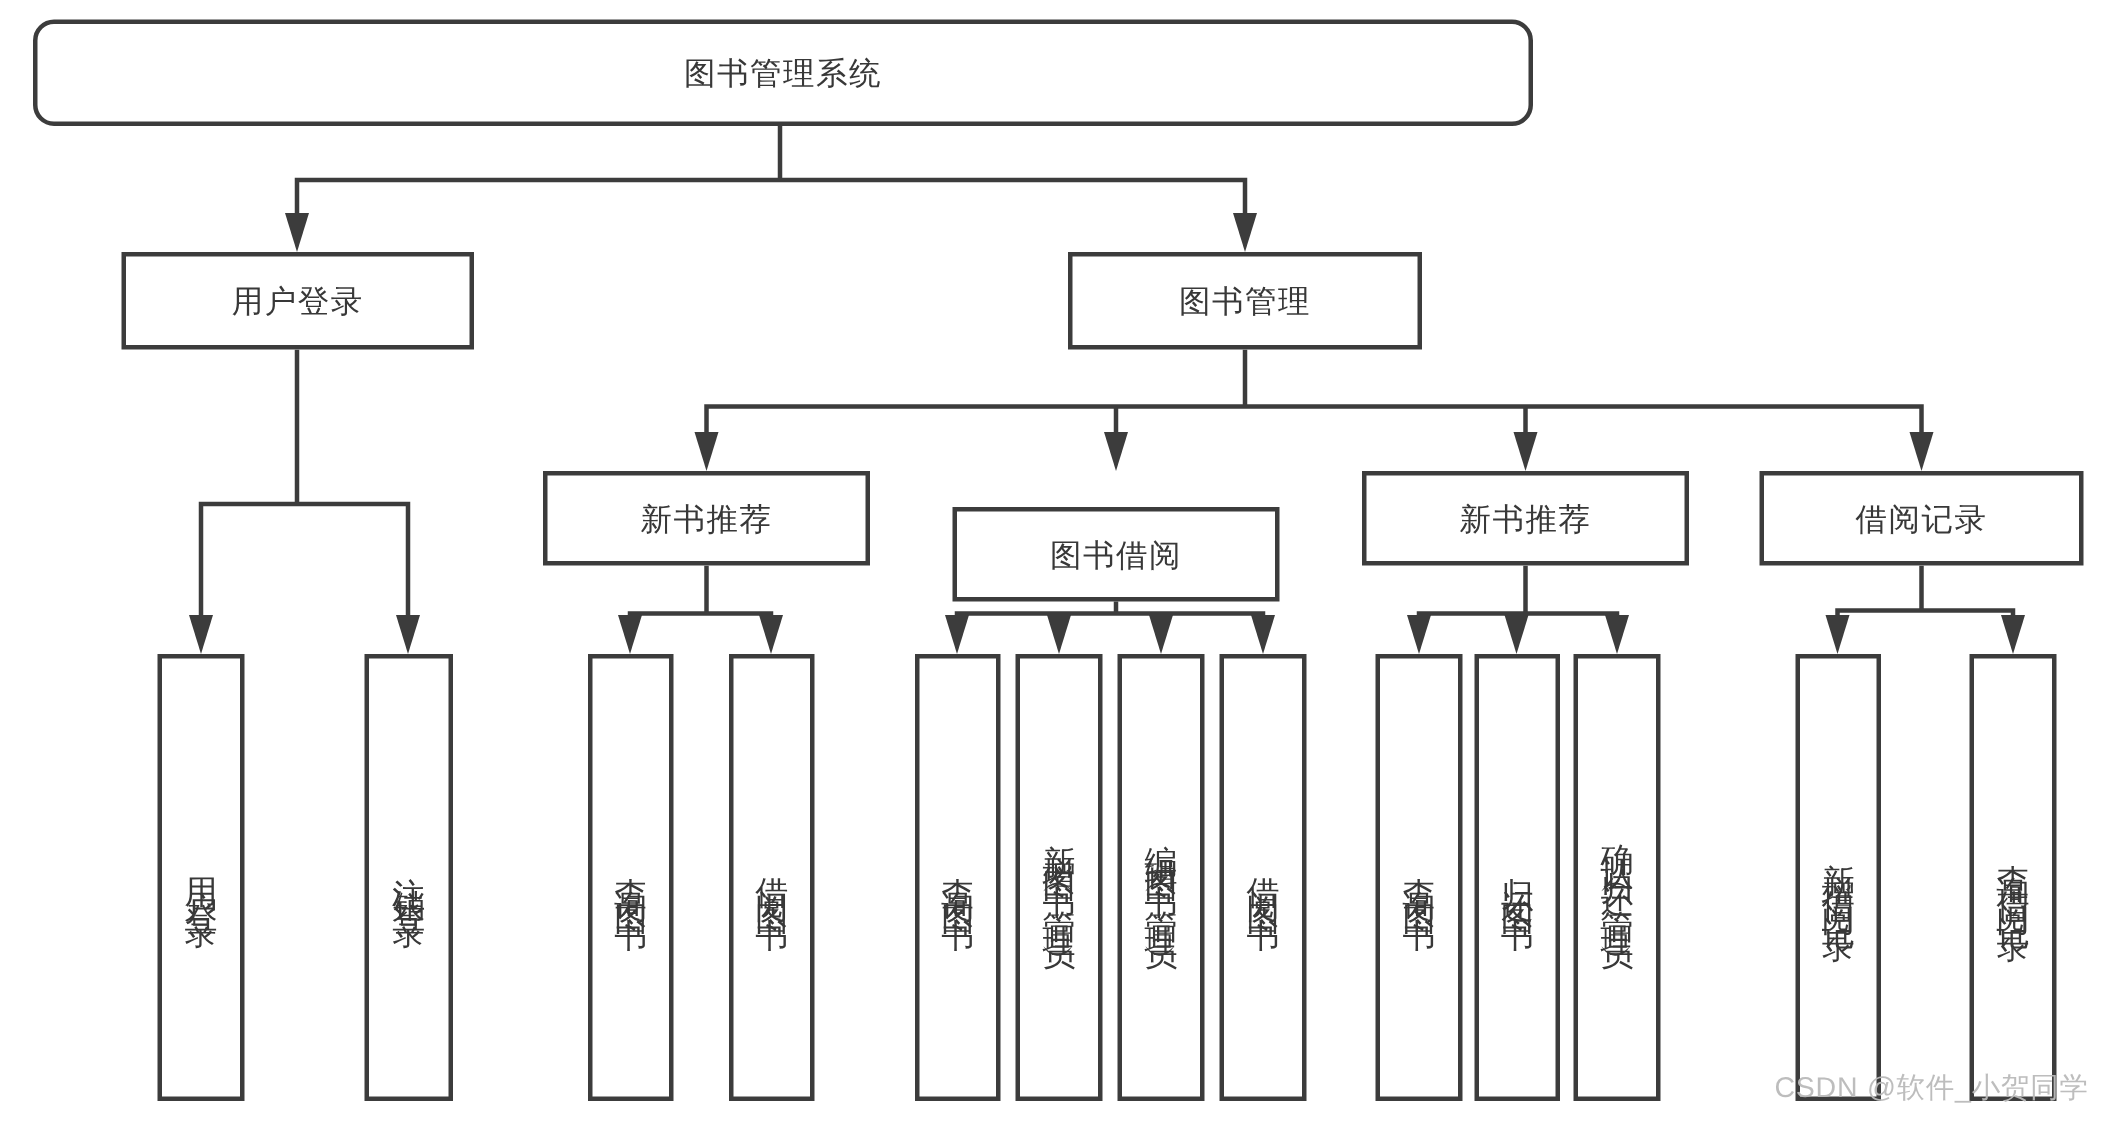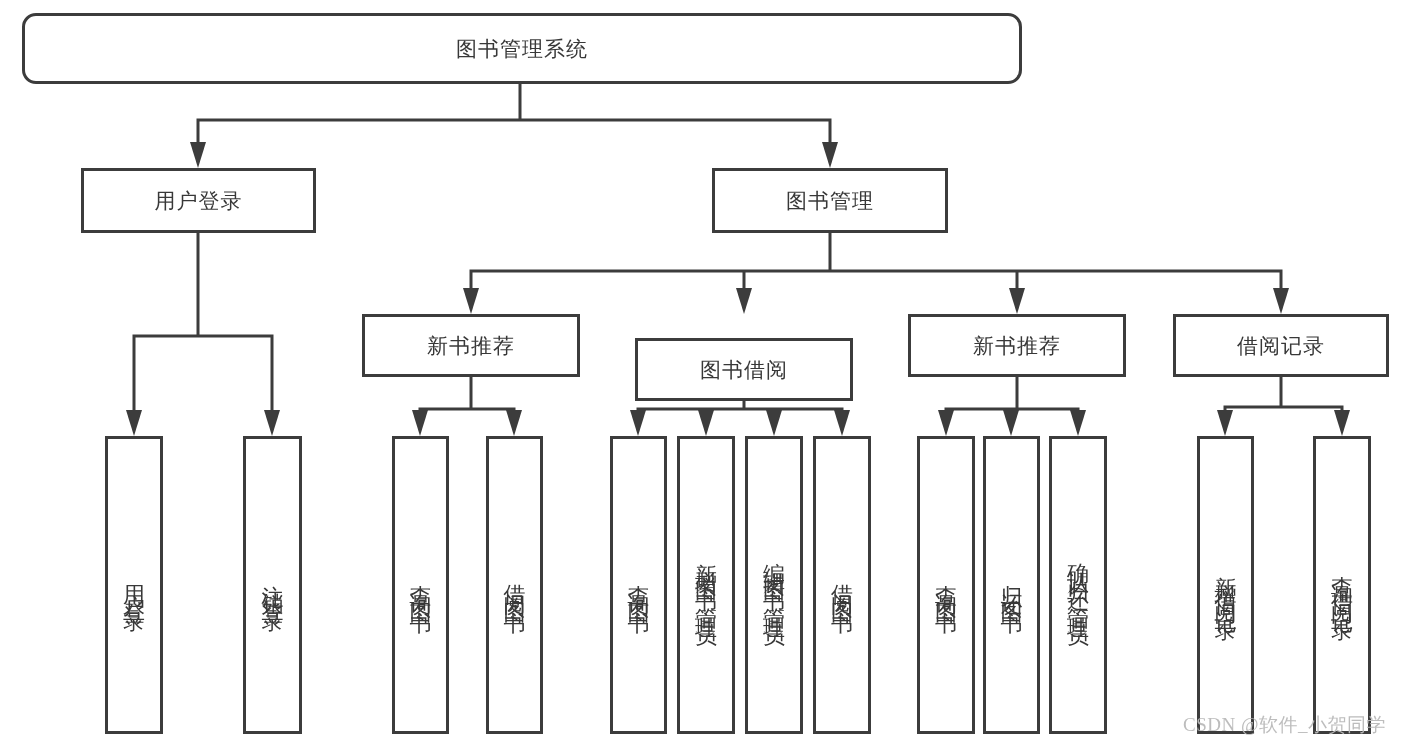--- a/index.html
+++ b/index.html
@@ -39,21 +39,20 @@
     line-height:1;
   }
   .watermark{
     position:absolute;
     left:1183px;top:712px;
     z-index:5;
     font-size:19px;
     color:rgba(185,185,185,0.95);
     letter-spacing:0.5px;
     white-space:nowrap;
-    font-family:Liberation Serif, serif;
   }
 </style>
 </head>
 <body>
 
 <div class="canvas">
 
   <svg class="edges" width="1405" height="747" viewBox="0 0 1405 747">
     <g>
       <path d="M520 68 V121.5 M196.5 120 H831.5 M198 120 V146 M830 120 V146"></path>

